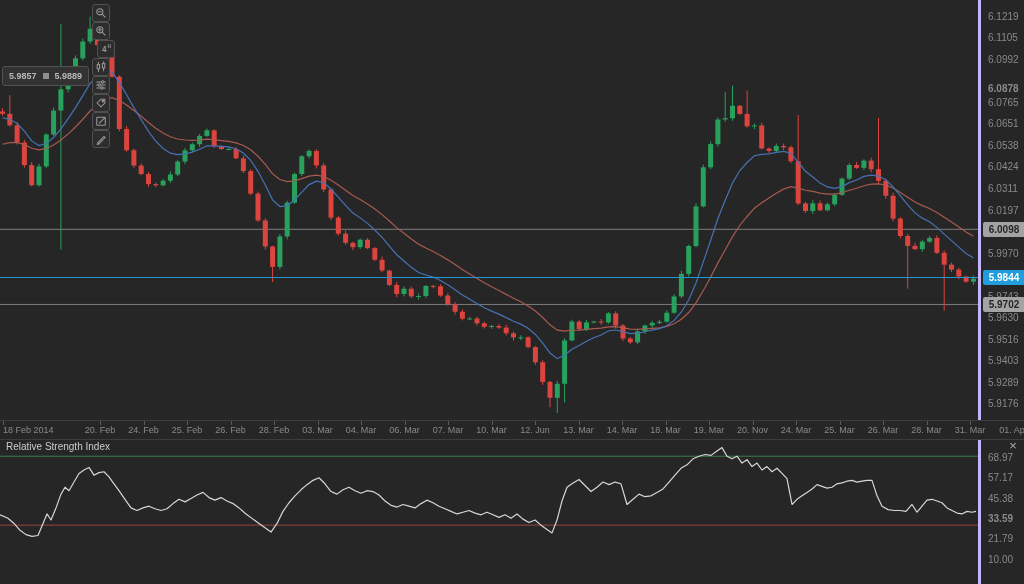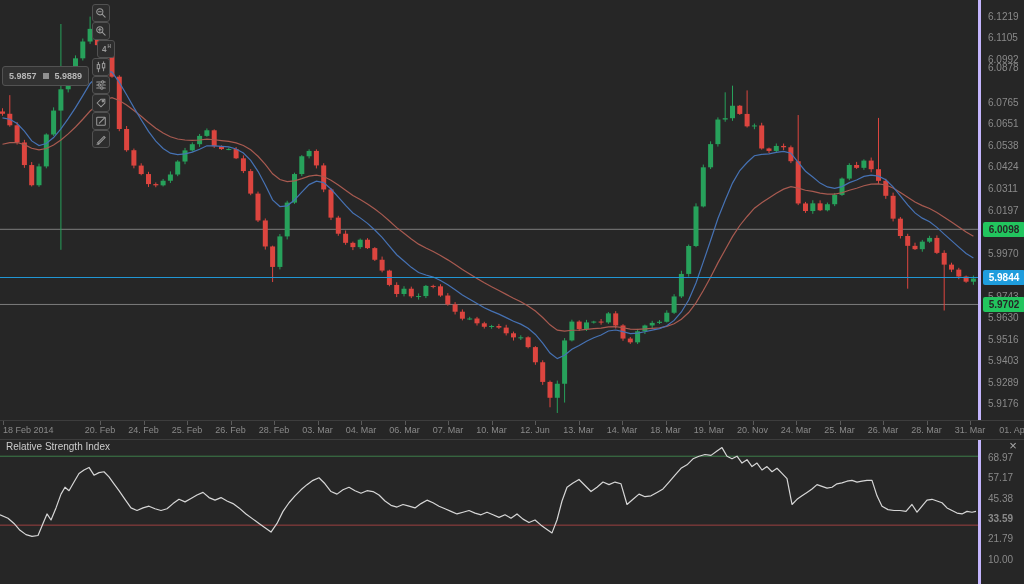--- a/index.html
+++ b/index.html
@@ -8,21 +8,21 @@
   svg{display:block;}
   
   #main-pane{position:absolute;left:0;top:0;width:978px;height:420px;}
   #rsi-pane{position:absolute;left:0;top:438px;width:978px;height:146px;}
   
   #price-axis{position:absolute;left:978px;top:0;width:46px;height:584px;
               border-left:3px solid #c4b5fd;background:#262626;}
   .pa-label{position:absolute;left:7px;font-size:10px;color:#8a8a8a;line-height:10px;white-space:nowrap;}
   .badge{position:absolute;left:2px;width:42px;height:15px;line-height:15px;border-radius:2px;
          font-size:10px;font-weight:bold;text-align:center;}
-  .badge.gray{background:#22c55e;color:#262626;}
+  .badge.gray{background:#a3a3a3;color:#262626;}
   .badge.blue{background:#1f9ddd;color:#ffffff;}
   
   #time-axis{position:absolute;left:0;top:420px;width:1024px;height:18px;background:#262626;
              border-top:1px solid #3d3d3d;border-bottom:1px solid #3d3d3d;z-index:3;}
   .ta-label{position:absolute;top:4px;font-size:9px;color:#8a8a8a;white-space:nowrap;}
   .ta-tick{position:absolute;top:0;width:1px;height:4px;background:#5a5a5a;}
   
   #toolbar{position:absolute;left:2px;top:4px;display:flex;align-items:center;z-index:5;}
   #bidask{display:flex;align-items:center;height:18px;border:1px solid #525252;border-radius:3px;
           background:#323232;font-size:9px;font-weight:bold;color:#b8b8b8;cursor:pointer;}
@@ -403,21 +403,21 @@
             </svg>
           </span>
         </button>
       </span>
   </div>
 
   <div id="price-axis">
       <div class="pa-label" style="top: 11.5892px;">6.1219</div>
       <div class="pa-label" style="top: 33.2211px;">6.1105</div>
       <div class="pa-label" style="top: 54.6632px;">6.0992</div>
-      <div class="pa-label" style="top: 63px;">6.0878</div>
+      <div class="pa-label" style="top: 84px; font-weight: bold;">6.0878</div>
       <div class="pa-label" style="top: 97.7372px;">6.0765</div>
       <div class="pa-label" style="top: 119.369px;">6.0651</div>
       <div class="pa-label" style="top: 140.811px;">6.0538</div>
       <div class="pa-label" style="top: 162.443px;">6.0424</div>
       <div class="pa-label" style="top: 183.885px;">6.0311</div>
       <div class="pa-label" style="top: 205.517px;">6.0197</div>
       <div class="pa-label" style="top: 226.959px;">6.0084</div>
       <div class="pa-label" style="top: 248.591px;">5.9970</div>
       <div class="pa-label" style="top: 270.033px;">5.9857</div>
       <div class="pa-label" style="top: 291.665px;">5.9743</div>

